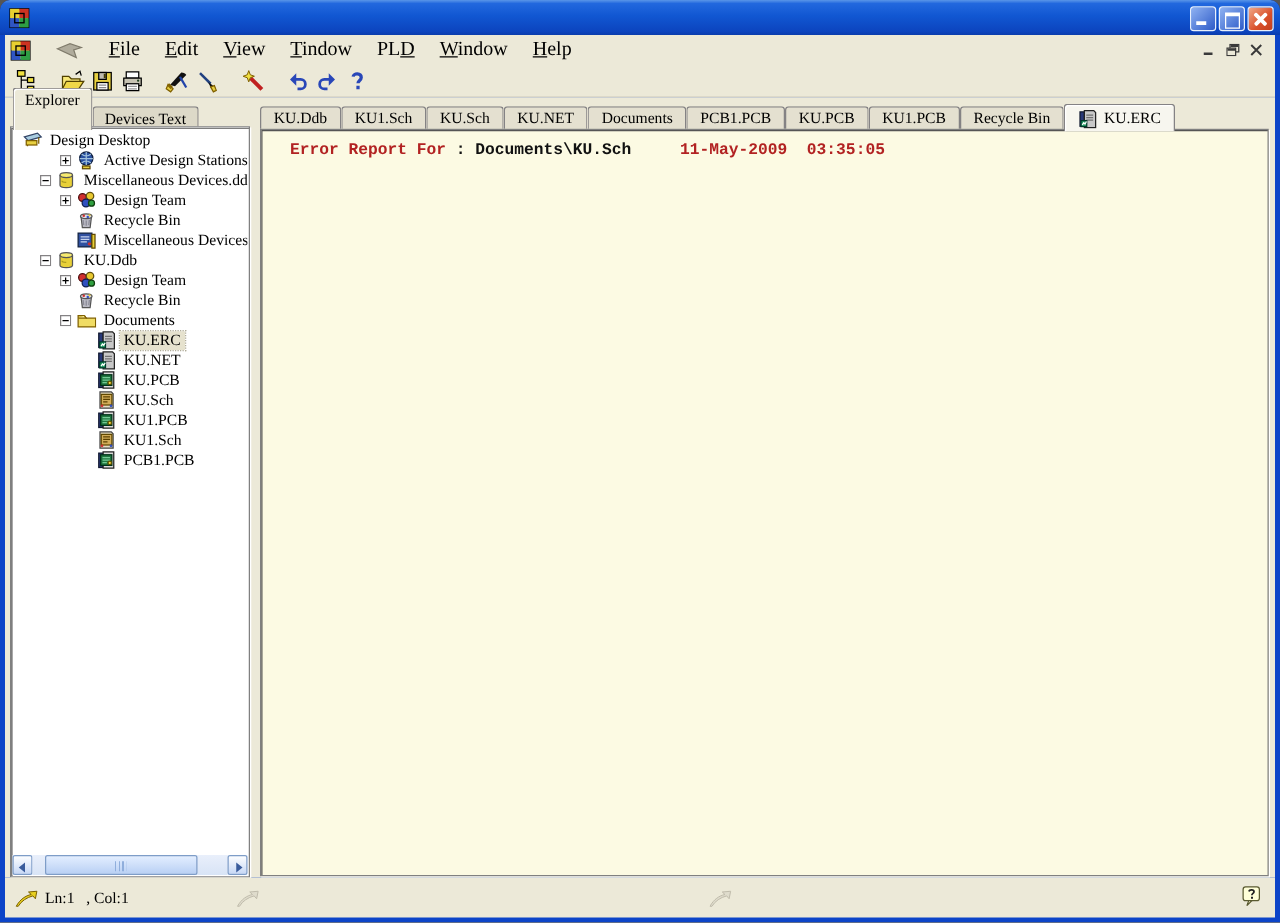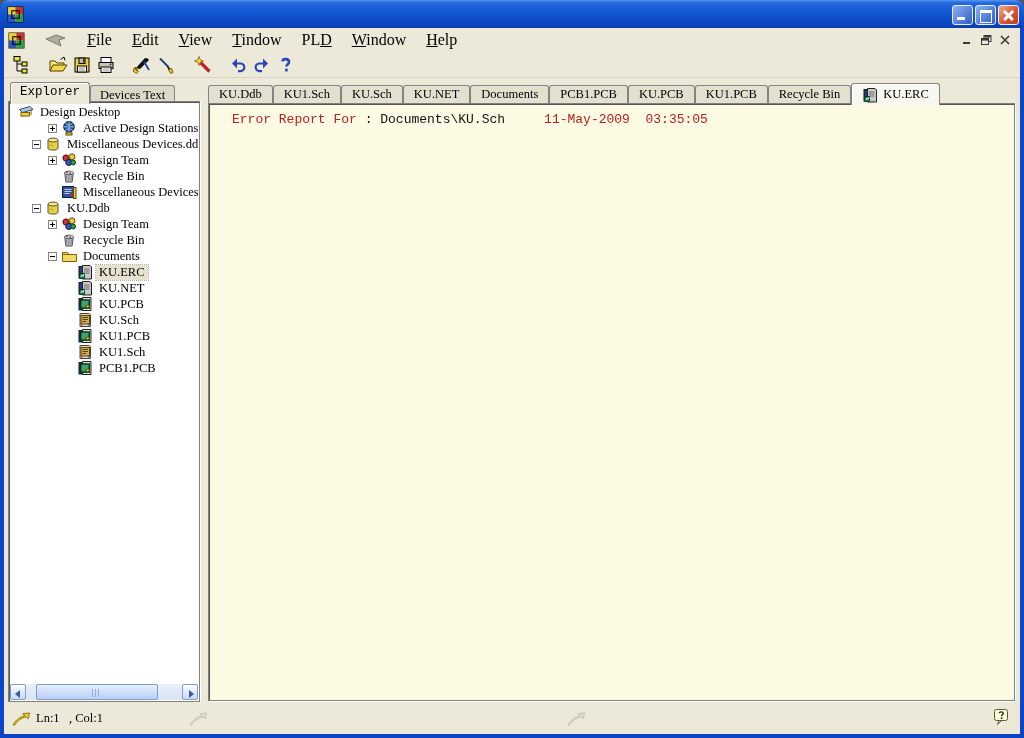--- a/index.html
+++ b/index.html
@@ -50,21 +50,21 @@
   .tb-btn{width:24px;height:22px;background:transparent;border:none;display:flex;align-items:center;justify-content:center;padding:0;}
   .tb-ico{width:20px;height:20px;display:block;}
   .tb-ico svg{display:block;}
 
   
   #client{position:absolute;left:4px;top:78px;width:1016px;height:624px;background:var(--chrome);}
 
   
   #left-tabs{position:absolute;left:6px;top:3px;height:21px;display:flex;align-items:flex-end;}
   .ltab{font-size:12.5px;padding:2px 9px 3px;border:1px solid #848284;border-bottom:none;border-radius:3px 3px 0 0;background:#DDD9C8;color:#000;position:relative;top:1px;height:18px;}
-  .ltab.active{background:var(--chrome);height:22px;top:2px;z-index:3;box-shadow:inset 1px 1px 0 #fff;font-family:Liberation Mono, monospace;}
+  .ltab.active{background:var(--chrome);height:34px;top:2px;z-index:3;box-shadow:inset 1px 1px 0 #fff;}
 
   
   #tree-panel{position:absolute;left:4px;top:23px;width:192px;height:601px;background:#fff;
     border:1px solid #808080;box-shadow:inset 1px 1px 0 #555, 1px 1px 0 #fff;overflow:hidden;}
   #tree{position:absolute;left:1px;top:2px;right:1px;bottom:18px;overflow:hidden;}
   .tree-row{display:flex;align-items:center;height:16px;white-space:nowrap;font-size:12.5px;color:#000;}
   .tree-box,.tree-box-spacer{width:13px;flex:0 0 13px;display:flex;align-items:center;}
   .tree-box-spacer.root{width:2px;flex:0 0 2px;}
   .tree-box svg{display:block;}
   .tree-ico{width:17px;flex:0 0 17px;height:16px;display:flex;align-items:center;}
@@ -86,21 +86,21 @@
   
   #doc-tabs{position:absolute;left:204px;top:3px;right:4px;height:22px;display:flex;align-items:flex-end;}
   .dtab{font-size:12.5px;padding:2px 10px 3px;border:1px solid #848284;border-bottom:none;border-radius:3px 3px 0 0;background:#E4E0D0;height:19px;position:relative;top:1px;display:flex;align-items:center;white-space:nowrap;}
   .dtab.active{background:#F7F6EF;height:22px;top:2px;z-index:3;box-shadow:inset 1px 1px 0 #fff;padding-top:3px;}
   .dtab-ico{width:17px;height:16px;margin-right:4px;display:inline-block;}
   .dtab-ico svg{display:block;}
 
   
   #editor{position:absolute;left:204px;top:25px;width:807px;height:598px;background:var(--editor_bg);
     border:1px solid #808080;box-shadow:inset 1px 1px 0 #555, 1px 1px 0 #fff;overflow:hidden;}
-  #report{padding:6px 0 0 23px;font-family:"Liberation Mono","DejaVu Sans Mono",monospace;font-size:13px;font-weight:normal;line-height:20px;}
+  #report{padding:6px 0 0 23px;font-family:"Liberation Mono","DejaVu Sans Mono",monospace;font-size:13px;font-weight:bold;line-height:20px;}
   .rline{white-space:pre;min-height:20px;}
   .seg-red{color:var(--accent_red);}
   .seg-black{color:#111;}
 
   
   #statusbar{position:absolute;left:4px;bottom:4px;width:1016px;height:32px;background:var(--chrome);}
   .st-ptr{position:absolute;top:10px;width:19px;height:14px;}
   #st-ptr1{left:8px;}
   #st-ptr2{left:185px;opacity:.8;}
   #st-ptr3{left:563px;opacity:.8;}

